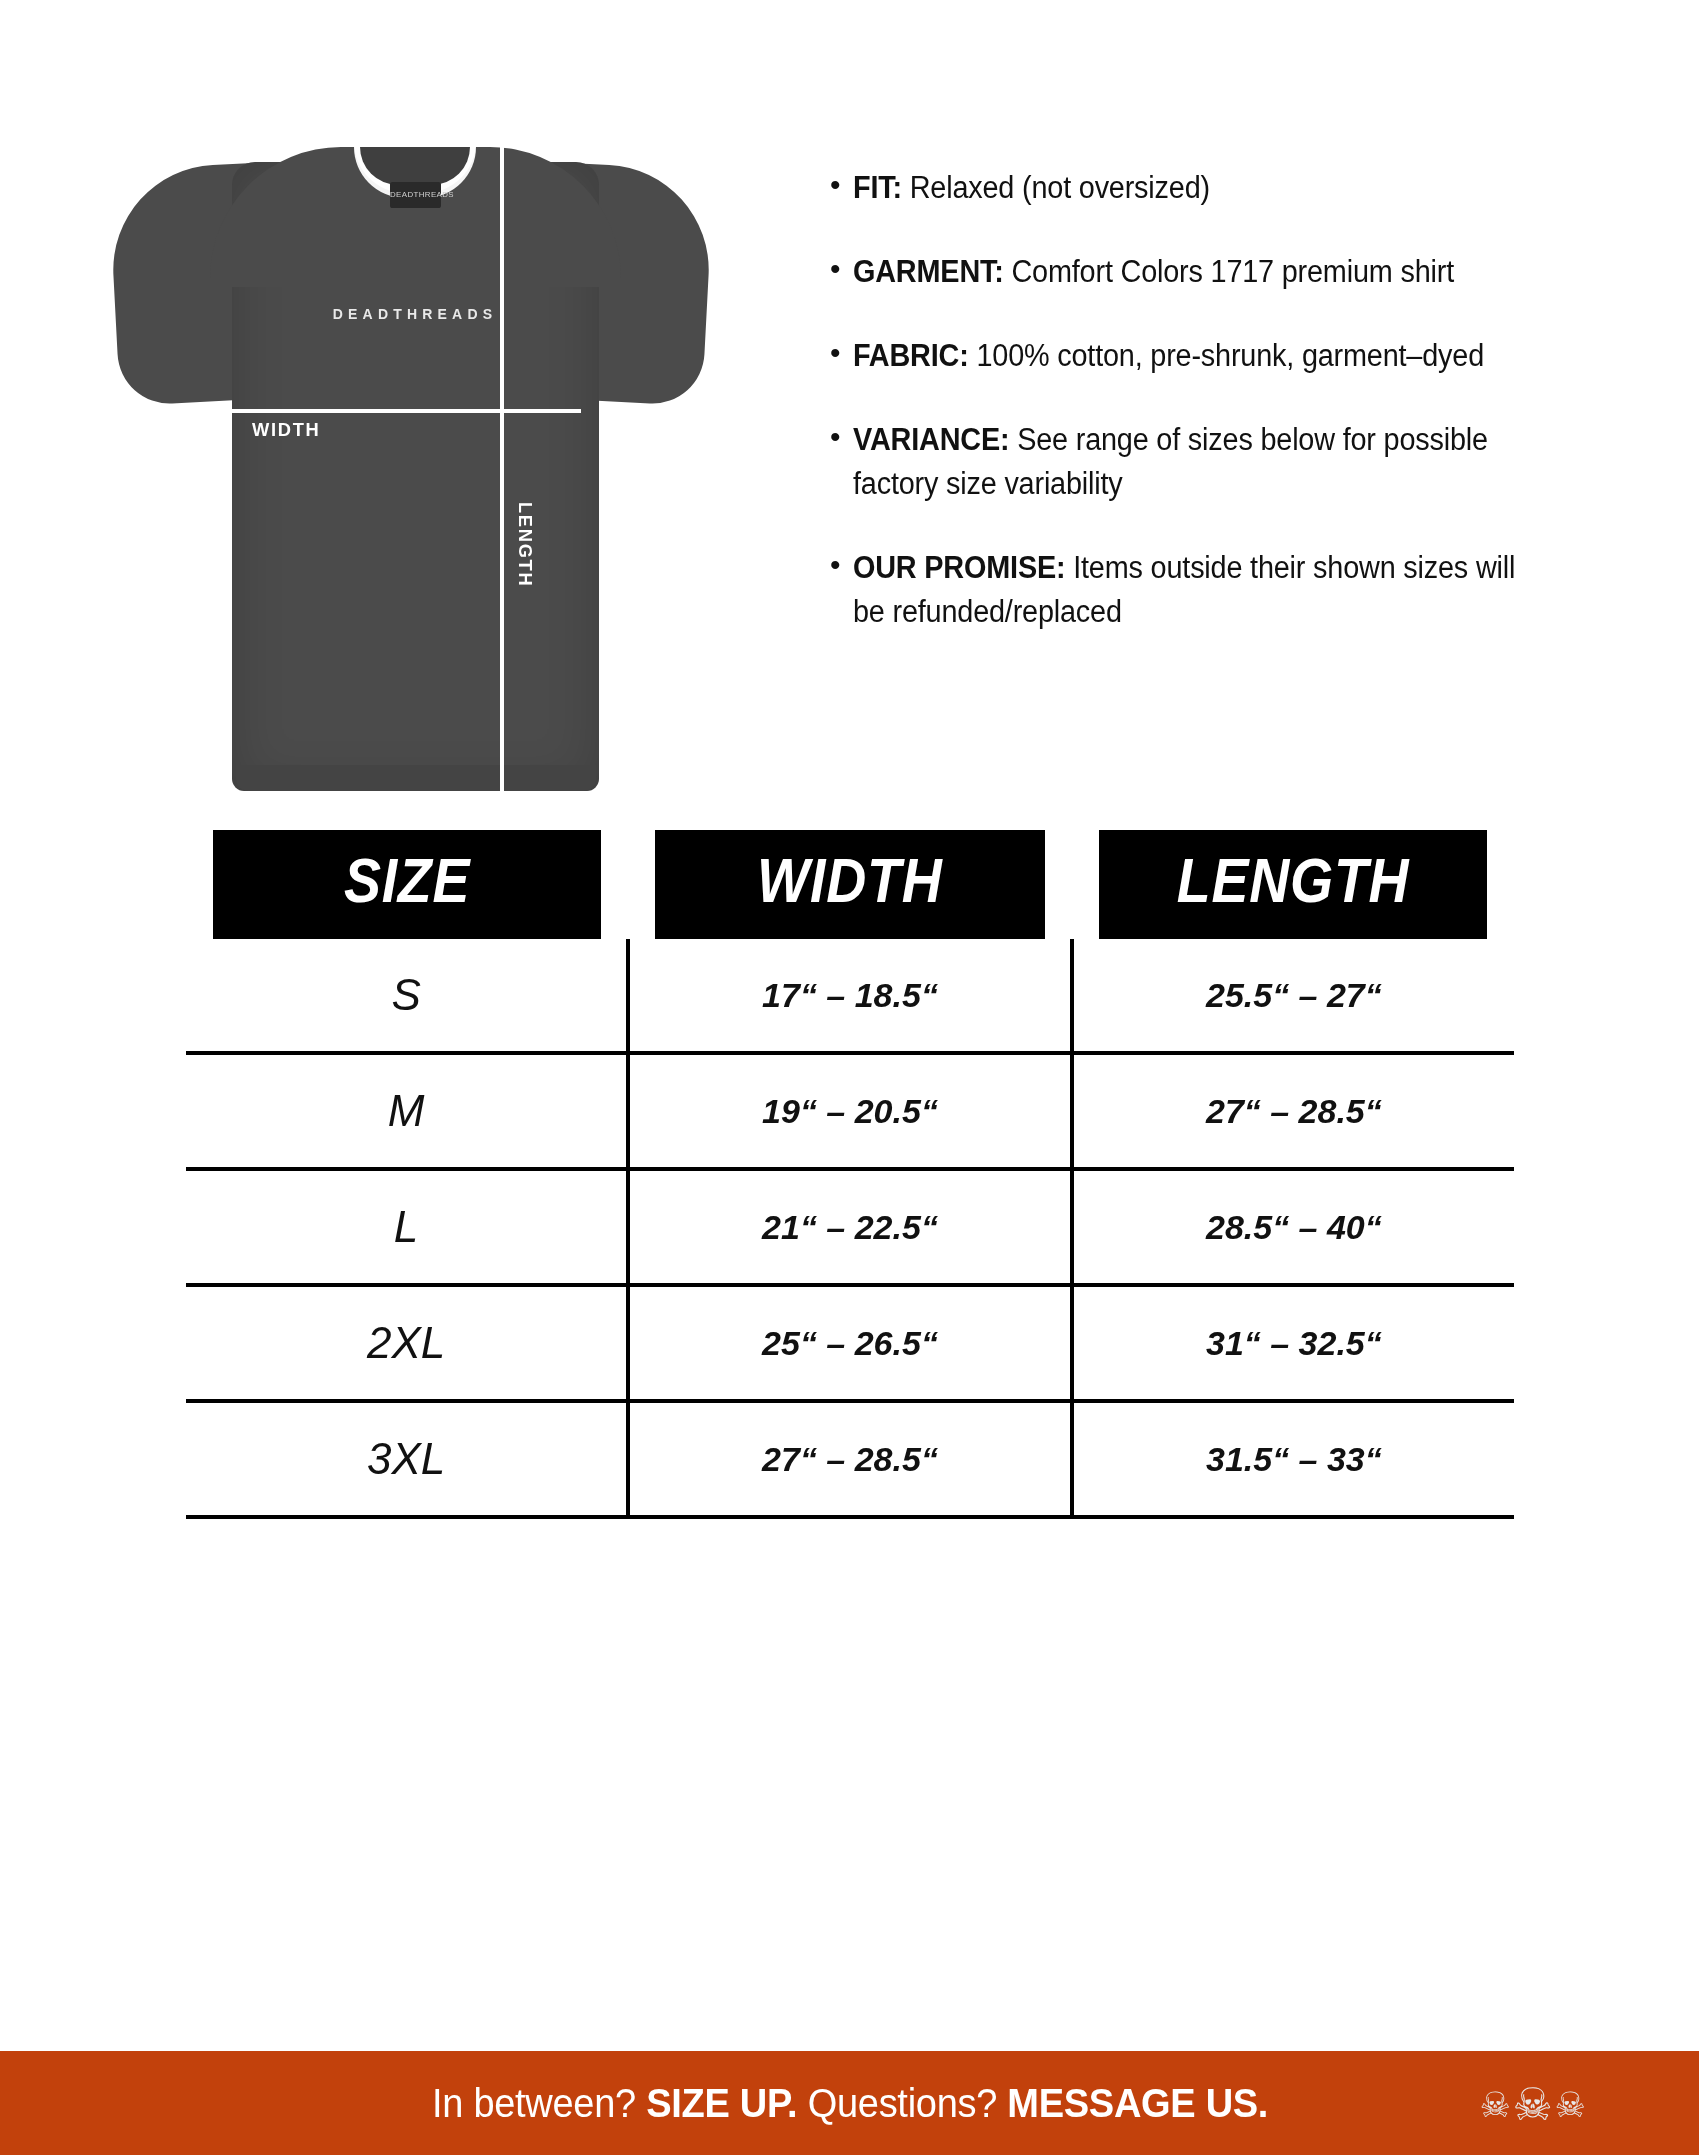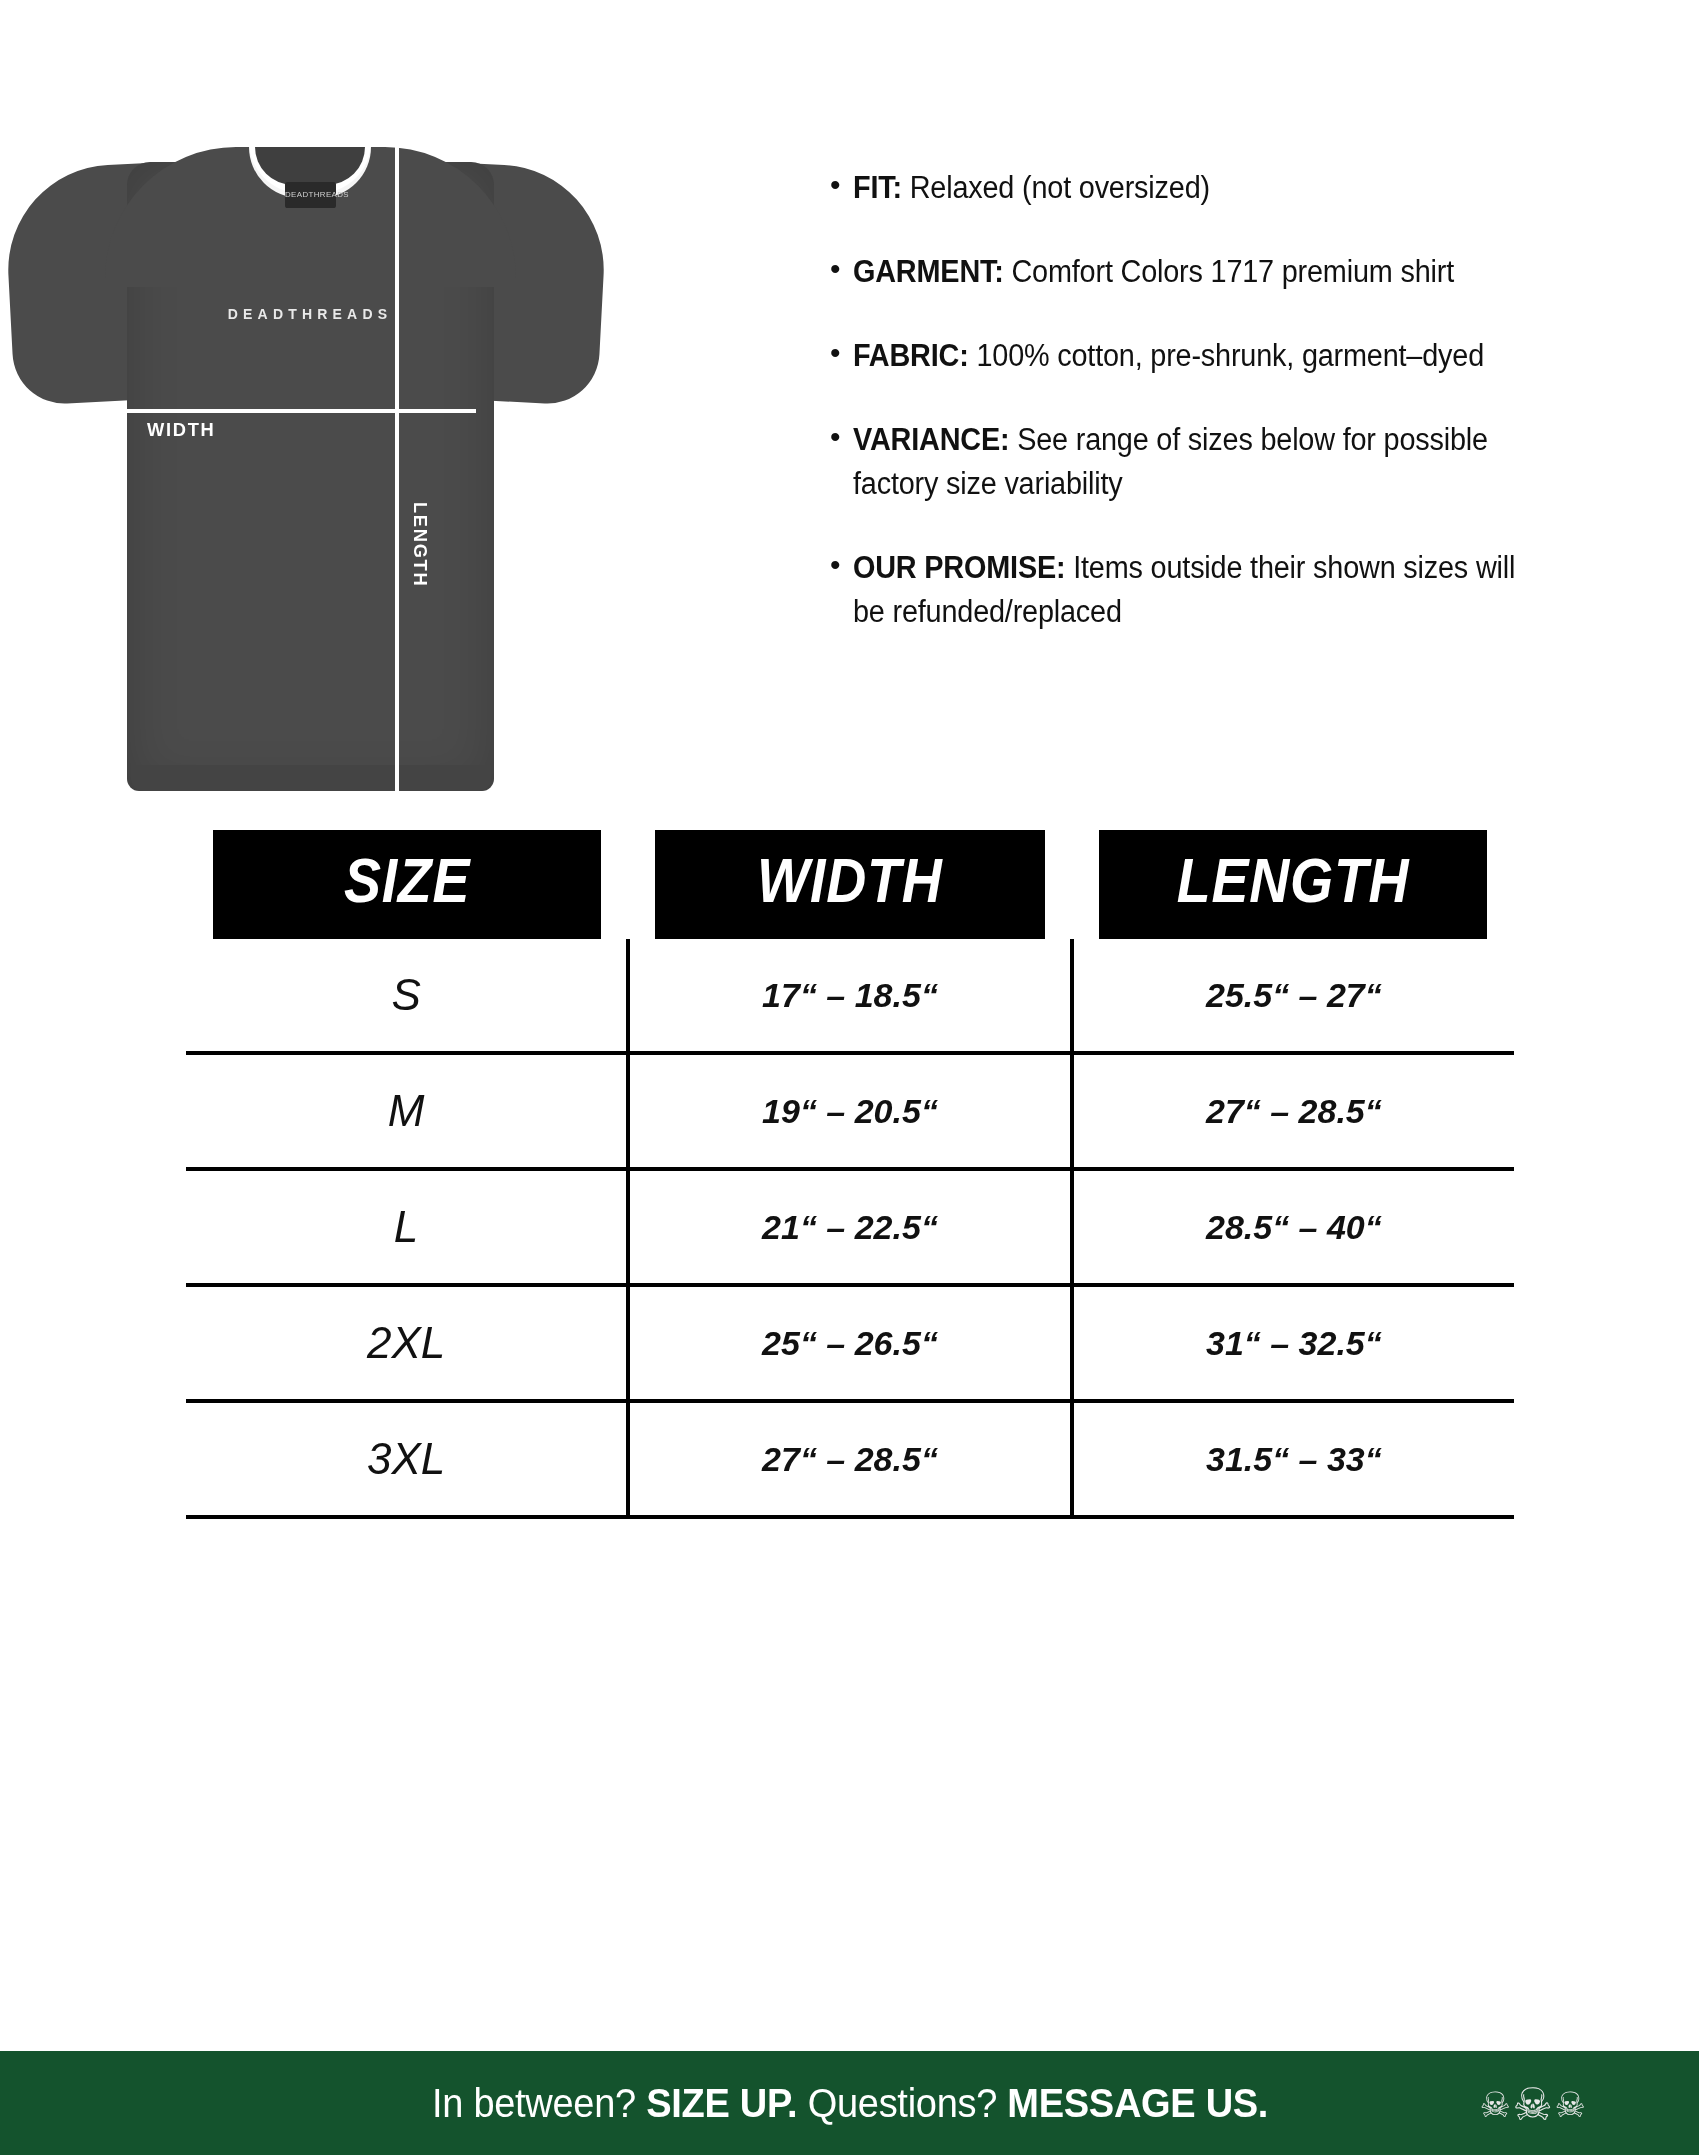--- a/index.html
+++ b/index.html
@@ -22,20 +22,21 @@
     display: flex;
     padding: 131px 0 0 0;
     height: 804px;
     box-sizing: border-box;
   }
 
   .shirt-wrap {
     position: relative;
     width: 725px;
     flex: 0 0 725px;
+    padding-left: 105px;
     box-sizing: border-box;
   }
 
   .shirt-figure {
     position: relative;
     width: 611px;
     height: 664px;
   }
 
   
@@ -245,21 +246,21 @@
   table.size-table col.c2 { width: 33.4%; }
   table.size-table col.c3 { width: 33.3%; }
 
   
   .footer {
     position: absolute;
     left: 0;
     bottom: 0;
     width: 1700px;
     height: 105px;
-    background: #14532d;
+    background: #c2410c;
     display: flex;
     align-items: center;
     justify-content: center;
   }
   .footer-text {
     color: #ffffff;
     font-family: "Liberation Sans Narrow", "Liberation Sans", sans-serif;
     font-size: 40px;
     font-weight: 400;
     letter-spacing: -0.3px;

